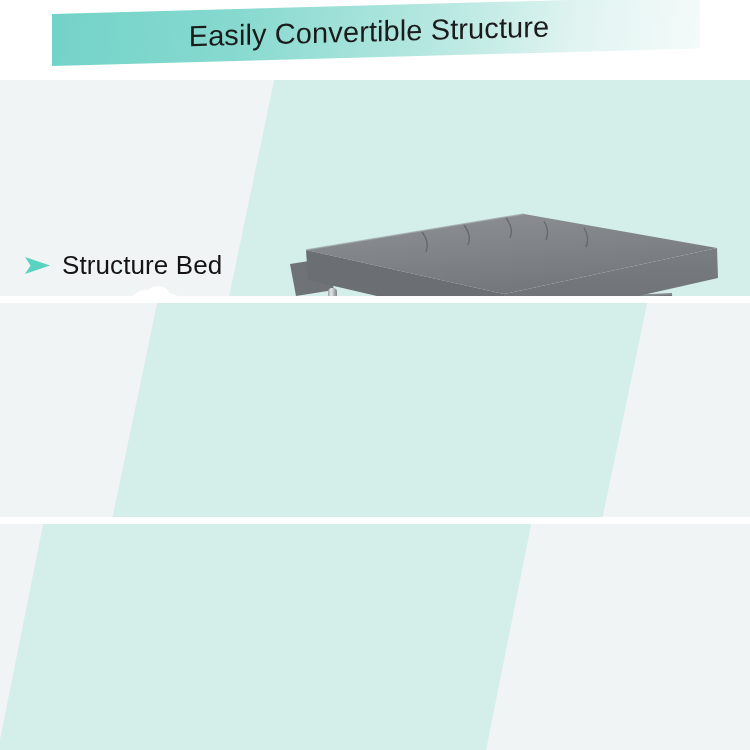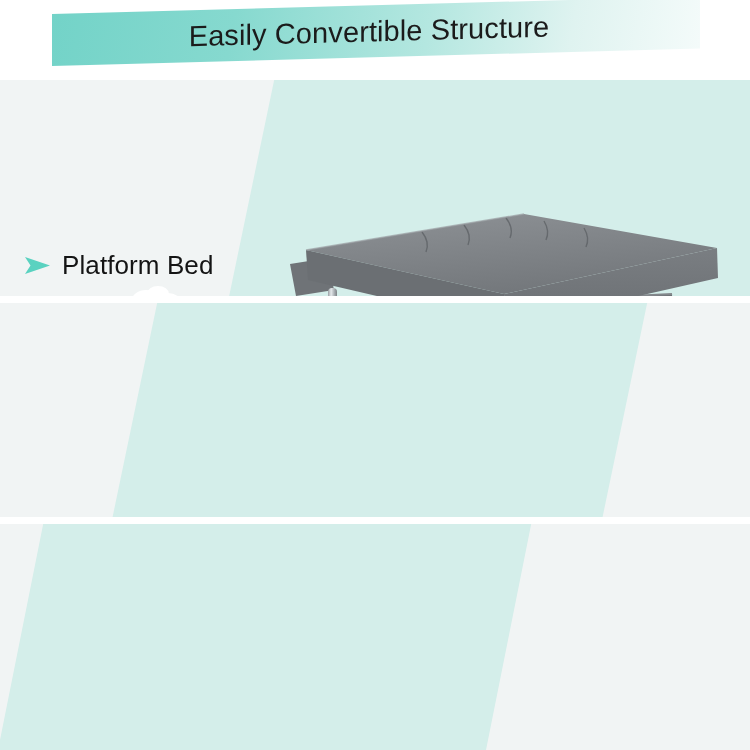--- a/index.html
+++ b/index.html
@@ -183,21 +183,21 @@
 
       <rect x="56" y="102" width="9" height="44" rx="4" fill="url(#g1chrome)"></rect>
       <rect x="140" y="134" width="9" height="44" rx="4" fill="url(#g1chrome)"></rect>
       <rect x="400" y="120" width="8" height="22" rx="4" fill="url(#g1chrome)" opacity="0.9"></rect>
     </svg>
 
     <div class="caption" id="caption-1">
       <svg class="arrow-icon" viewBox="0 0 27 21">
         <path d="M1 2 L26 10.5 L1 19 L6.5 10.5 Z" fill="#5ad2c0"></path>
       </svg>
-      <span class="caption-text">Platform Bed</span>
+      <span class="caption-text">Structure Bed</span>
     </div>
 
     <svg class="deco" id="deco-flowers" viewBox="0 0 150 96">
       <defs>
         <linearGradient id="potg" x1="0" y1="0" x2="0" y2="1">
           <stop offset="0" stop-color="#8d7a63"></stop>
           <stop offset="1" stop-color="#5f5241"></stop>
         </linearGradient>
       </defs>
 

